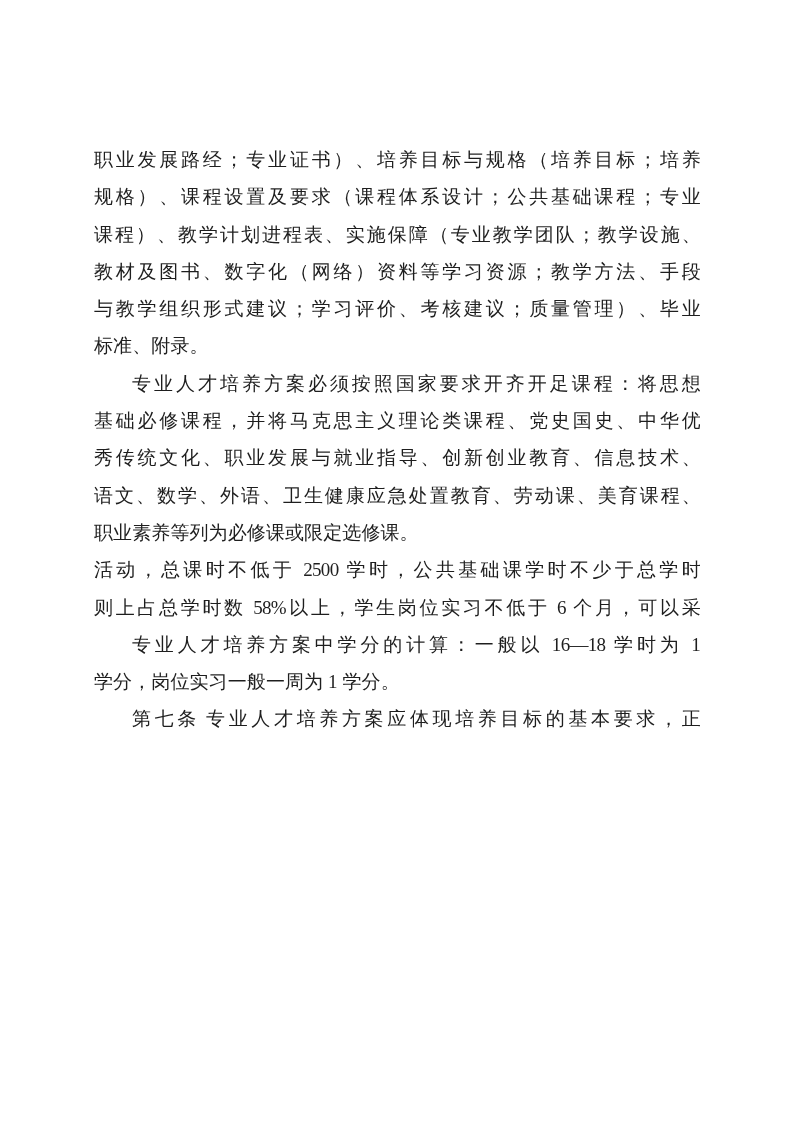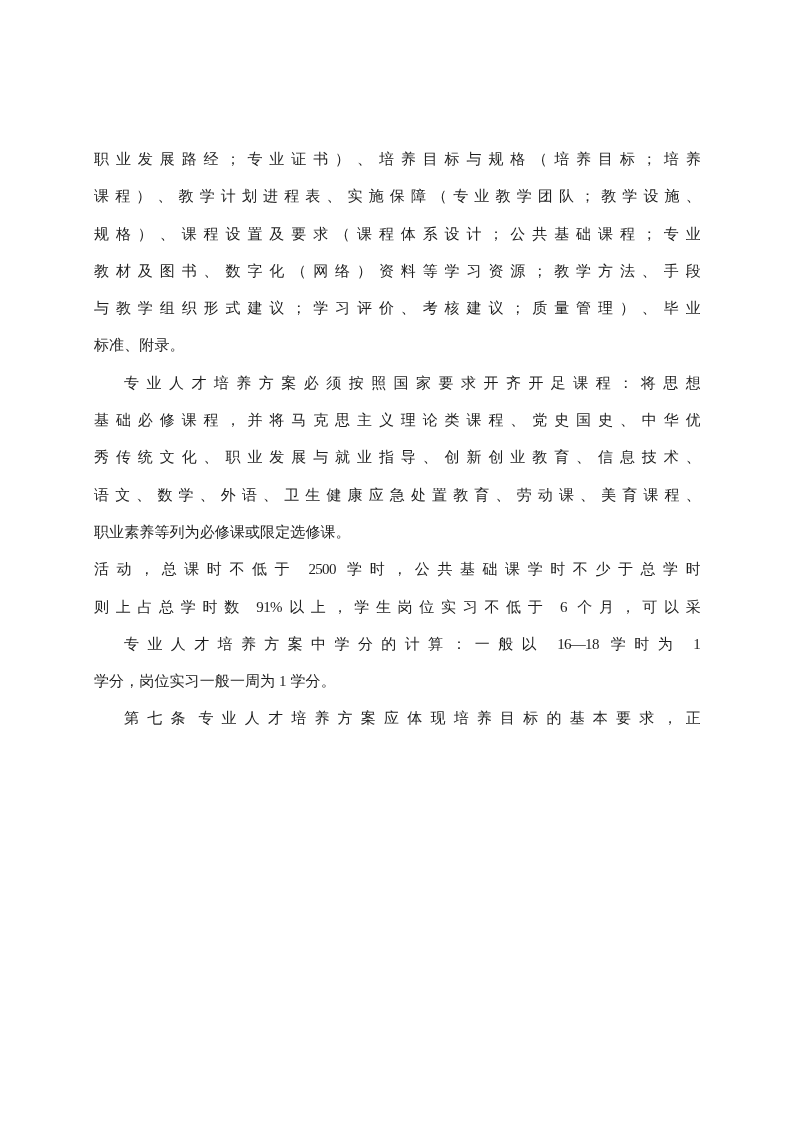--- a/index.html
+++ b/index.html
@@ -20,21 +20,21 @@
     width: 794px;
     height: 1122px;
     background: #ffffff;
   }
   .doc-text {
     position: absolute;
     left: 94px;
     top: 141px;
     width: 606px;
     color: #1e1e1e;
-    font-size: 15px;
+    font-size: 19px;
     line-height: 37.3px;
   }
   .line {
     text-align: justify;
     text-align-last: justify;
     text-justify: inter-character;
     letter-spacing: -0.68px;
     white-space: normal;
     overflow: hidden;
     height: 37.3px;
@@ -50,29 +50,29 @@
     font-weight: normal;
     margin-right: 0.32em;
   }
 </style>
 </head>
 <body>
 
 <div class="page">
   <div class="doc-text" style="color: rgb(30, 30, 30);">
       <div class="line">职业发展路经；专业证书）、培养目标与规格（培养目标；培养</div>
+      <div class="line">规格）、课程设置及要求（课程体系设计；公共基础课程；专业</div>
       <div class="line">课程）、教学计划进程表、实施保障（专业教学团队；教学设施、</div>
-      <div class="line">规格）、课程设置及要求（课程体系设计；公共基础课程；专业</div>
       <div class="line">教材及图书、数字化（网络）资料等学习资源；教学方法、手段</div>
       <div class="line">与教学组织形式建议；学习评价、考核建议；质量管理）、毕业</div>
       <div class="line last">标准、附录。</div>
       <div class="line indent">专业人才培养方案必须按照国家要求开齐开足课程：将思想</div>
       <div class="line">基础必修课程，并将马克思主义理论类课程、党史国史、中华优</div>
       <div class="line">秀传统文化、职业发展与就业指导、创新创业教育、信息技术、</div>
       <div class="line">语文、数学、外语、卫生健康应急处置教育、劳动课、美育课程、</div>
       <div class="line last">职业素养等列为必修课或限定选修课。</div>
       <div class="line">活动，总课时不低于 2500 学时，公共基础课学时不少于总学时</div>
-      <div class="line">则上占总学时数 91%以上，学生岗位实习不低于 6 个月，可以采</div>
+      <div class="line">则上占总学时数 58%以上，学生岗位实习不低于 6 个月，可以采</div>
       <div class="line indent">专业人才培养方案中学分的计算：一般以 16—18 学时为 1</div>
       <div class="line last">学分，岗位实习一般一周为 1 学分。</div>
       <div class="line indent"><b class="article-no">第七条</b>专业人才培养方案应体现培养目标的基本要求，正</div>
     </div>
 </div>
 
 </body></html>

